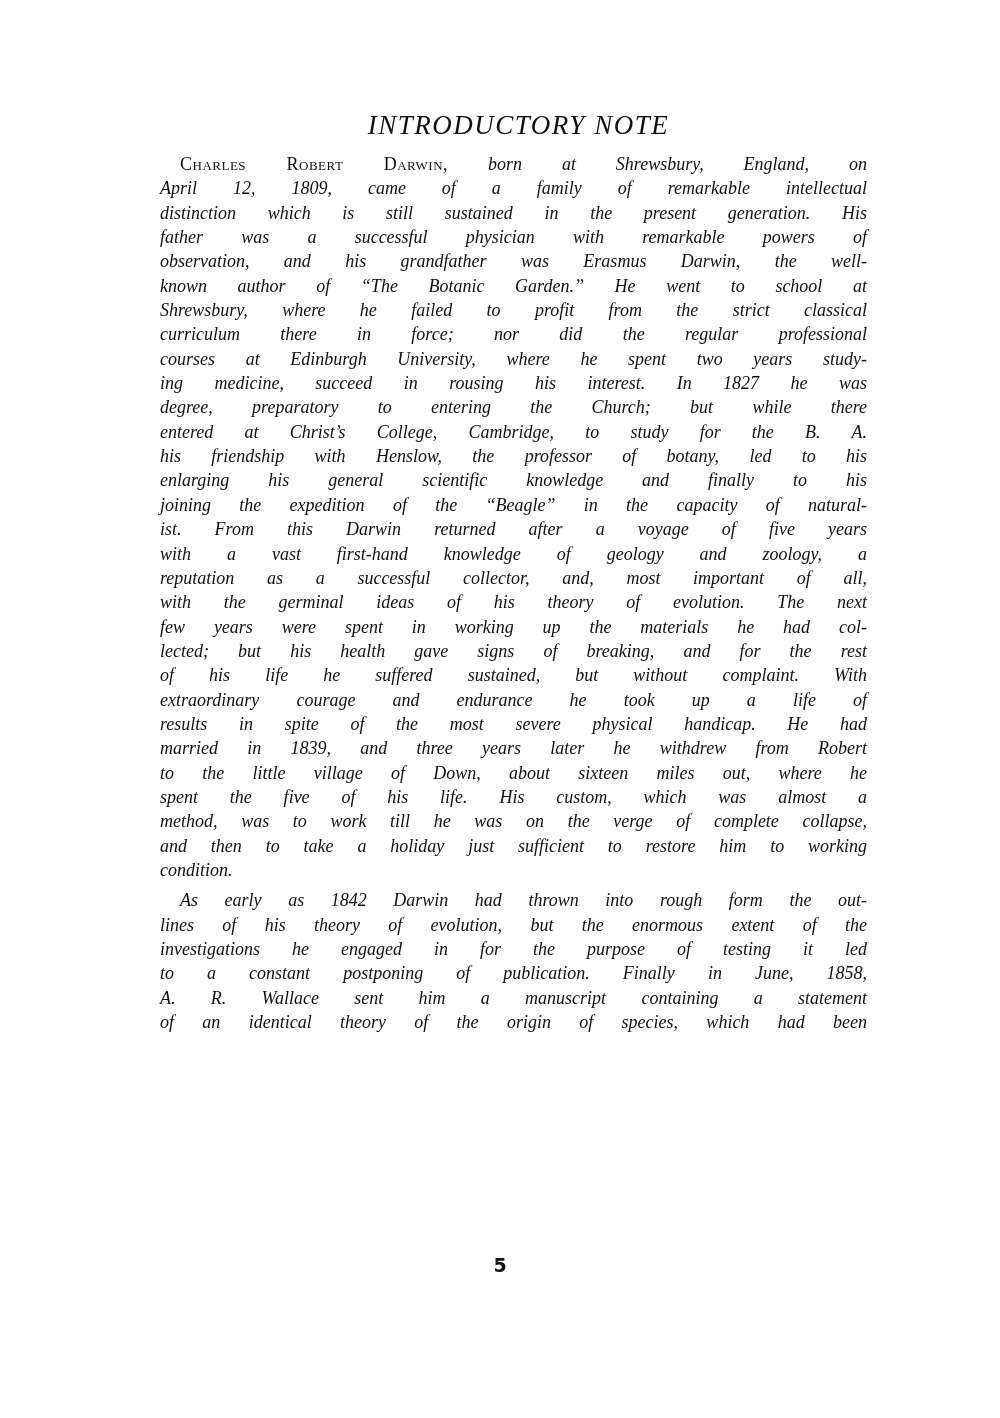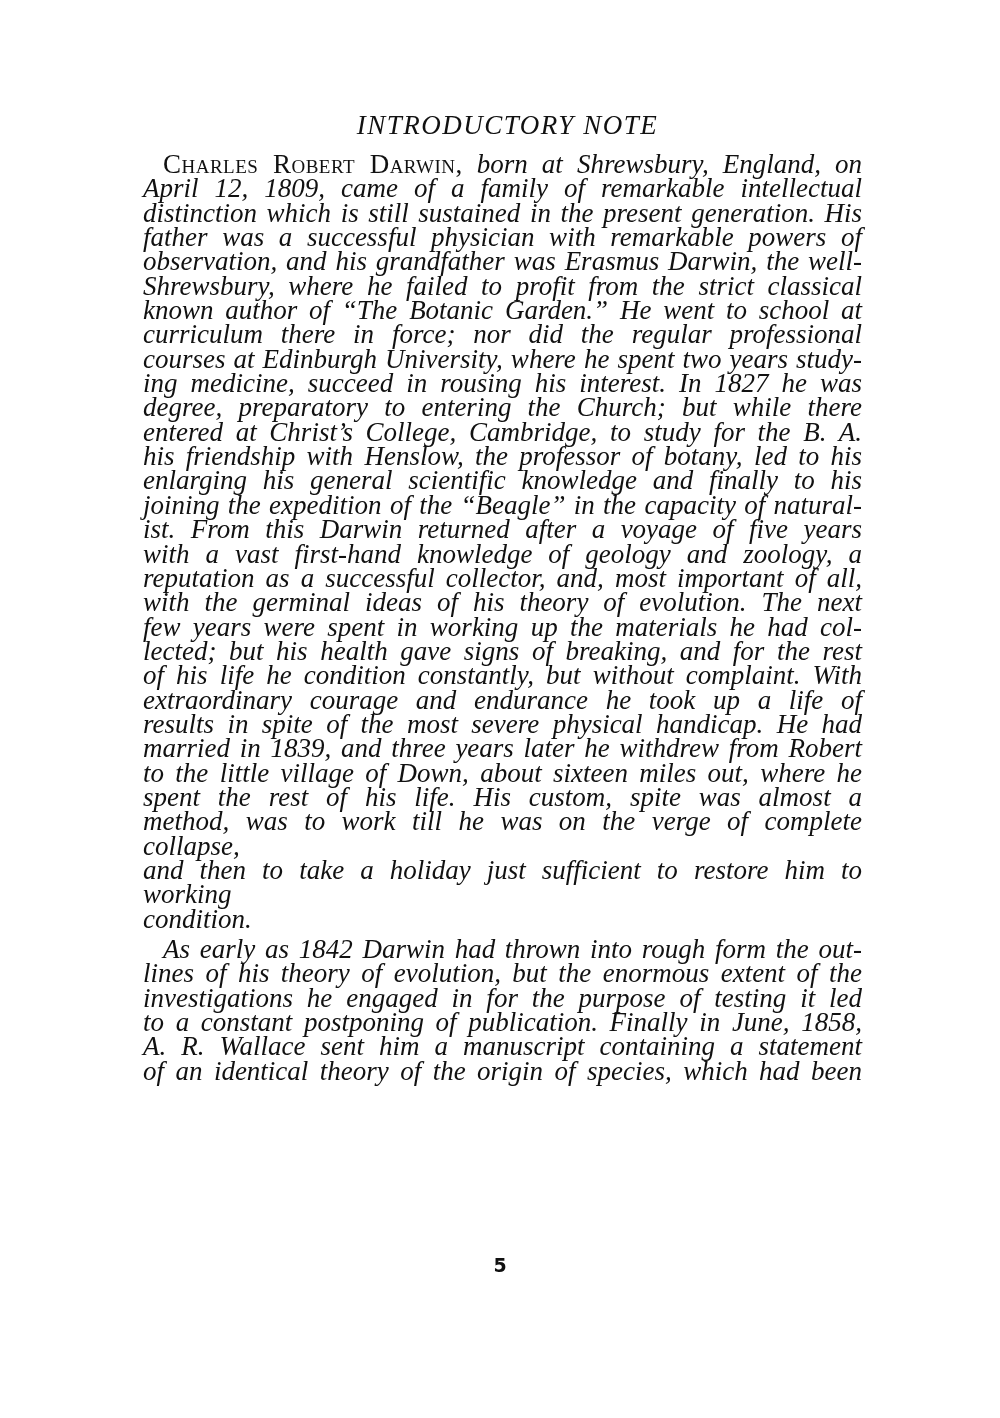--- a/index.html
+++ b/index.html
@@ -10,40 +10,40 @@
     body {
       width: 1000px;
       height: 1418px;
       position: relative;
       overflow: hidden;
       color: #111111;
       font-family: "Liberation Serif", "DejaVu Serif", serif;
     }
     .page {
       position: absolute;
-      left: 143px;
+      left: 154px;
       top: 108px;
       width: 719px;
     }
     .title {
       text-align: center;
       font-style: italic;
       font-size: 27px;
       letter-spacing: 1.5px;
       margin: 0 0 10px 0;
       padding-left: 10px;
       font-weight: normal;
       line-height: 34px;
     }
     .para {
       font-style: italic;
-      font-size: 27px;
+      font-size: 18px;
       line-height: 24.35px;
       text-align: justify;
-      margin: 0;
+      margin: 6px;
       text-indent: 20px;
       word-spacing: 1px;
     }
     .para + .para { margin-top: 6px; }
     .smallcaps {
       font-style: normal;
       font-variant: small-caps;
       letter-spacing: 0.5px;
     }
     .line {
@@ -70,42 +70,42 @@
 
 <div class="page">
   <h1 class="title">INTRODUCTORY NOTE</h1>
 
   <p class="para">
     <span class="line first"><span class="smallcaps">Charles Robert Darwin,</span><span> born at Shrewsbury, England, on</span></span>
     <span class="line">April 12, 1809, came of a family of remarkable intellectual</span>
     <span class="line">distinction which is still sustained in the present generation. His</span>
     <span class="line">father was a successful physician with remarkable powers of</span>
     <span class="line">observation, and his grandfather was Erasmus Darwin, the well-</span>
+    <span class="line">known author of “The Botanic Garden.” He went to school at</span>
     <span class="line">Shrewsbury, where he failed to profit from the strict classical</span>
-    <span class="line">known author of “The Botanic Garden.” He went to school at</span>
     <span class="line">curriculum there in force; nor did the regular professional</span>
     <span class="line">courses at Edinburgh University, where he spent two years study-</span>
     <span class="line">ing medicine, succeed in rousing his interest. In 1827 he was</span>
     <span class="line">degree, preparatory to entering the Church; but while there</span>
     <span class="line">entered at Christ’s College, Cambridge, to study for the B. A.</span>
     <span class="line">his friendship with Henslow, the professor of botany, led to his</span>
     <span class="line">enlarging his general scientific knowledge and finally to his</span>
     <span class="line">joining the expedition of the “Beagle” in the capacity of natural-</span>
     <span class="line">ist. From this Darwin returned after a voyage of five years</span>
     <span class="line">with a vast first-hand knowledge of geology and zoology, a</span>
     <span class="line">reputation as a successful collector, and, most important of all,</span>
     <span class="line">with the germinal ideas of his theory of evolution. The next</span>
     <span class="line">few years were spent in working up the materials he had col-</span>
     <span class="line">lected; but his health gave signs of breaking, and for the rest</span>
-    <span class="line">of his life he condition constantly, but without complaint. With</span>
+    <span class="line">of his life he suffered sustained, but without complaint. With</span>
     <span class="line">extraordinary courage and endurance he took up a life of</span>
     <span class="line">results in spite of the most severe physical handicap. He had</span>
     <span class="line">married in 1839, and three years later he withdrew from Robert</span>
     <span class="line">to the little village of Down, about sixteen miles out, where he</span>
-    <span class="line">spent the rest of his life. His custom, spite was almost a</span>
+    <span class="line">spent the five of his life. His custom, which was almost a</span>
     <span class="line">method, was to work till he was on the verge of complete collapse,</span>
     <span class="line">and then to take a holiday just sufficient to restore him to working</span>
     <span class="line last">condition.</span>
   </p>
 
   <p class="para">
     <span class="line first">As early as 1842 Darwin had thrown into rough form the out-</span>
     <span class="line">lines of his theory of evolution, but the enormous extent of the</span>
     <span class="line">investigations he engaged in for the purpose of testing it led</span>
     <span class="line">to a constant postponing of publication. Finally in June, 1858,</span>

